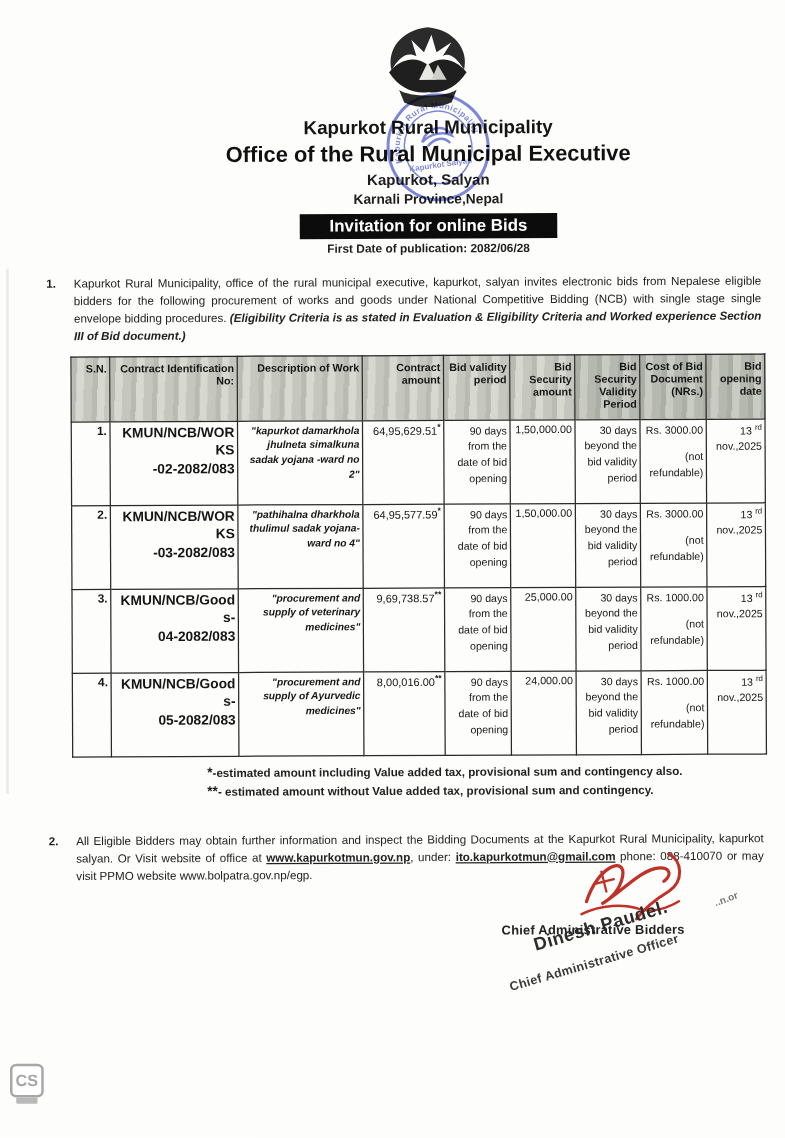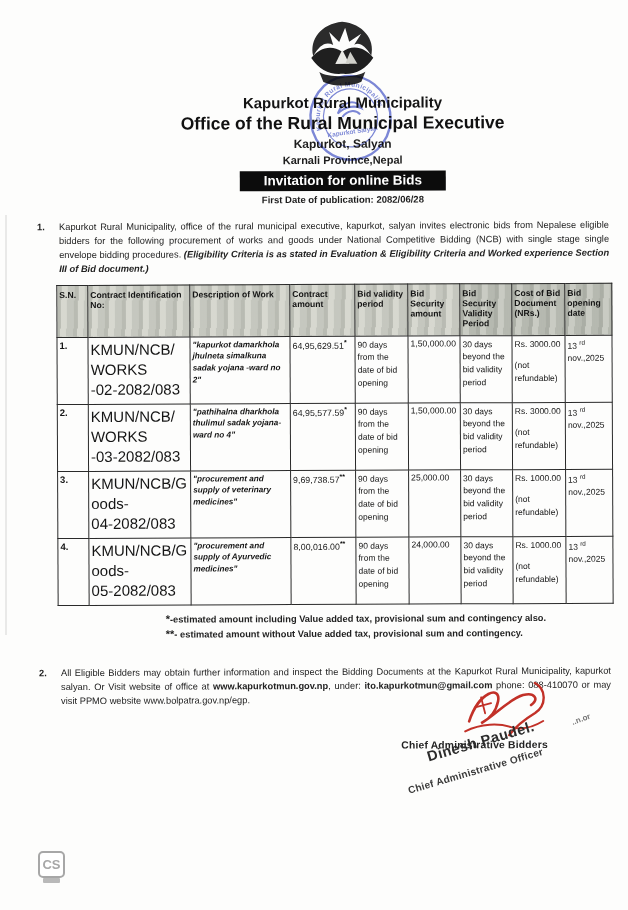--- a/index.html
+++ b/index.html
@@ -21,32 +21,32 @@
   .pubdate { font-size:9.5px; font-weight:700; margin-top:3px; }
 
   
   .blue-stamp { position:absolute; left:278px; top:72px; width:88px; height:92px; opacity:0.62; mix-blend-mode:multiply; transform:rotate(-8deg); pointer-events:none; }
 
   
   .numbered { display:flex; margin:14px 18px 0 38px; font-size:9.3px; line-height:1.52; }
   .num { width:22px; flex:none; font-weight:600; }
   .ptext { flex:1; text-align:justify; color:#222; font-weight:500; }
   .bold-ital { font-weight:700; font-style:italic; }
-  .u-link { font-weight:700; }
+  .u-link { text-decoration:underline; font-weight:700; }
 
   
   table.bids { border-collapse:collapse; table-layout:fixed; margin:8px 0 0 57px; width:555px; font-size:8.5px; color:#151515; }
-  table.bids td, table.bids th { border:1.4px solid #2a2a2a; padding:2px 2px; vertical-align:top; text-align:left; word-wrap:break-word; }
+  table.bids td, table.bids th { border:1.4px solid #2a2a2a; padding:2px 2px; vertical-align:top; text-align:right; word-wrap:break-word; }
   col.c-sn{width:31px} col.c-contract{width:102px} col.c-desc{width:100px} col.c-amt{width:65px}
   col.c-valid{width:53px} col.c-sec{width:52px} col.c-secval{width:52px} col.c-cost{width:53px} col.c-date{width:47px}
   tr.thead th { height:52px; font-weight:700; font-size:8.6px; vertical-align:top; padding-top:4px;
     background:repeating-linear-gradient(92deg, rgba(110,115,105,0.30) 0 4px, rgba(205,208,198,0.20) 4px 10px, rgba(140,145,135,0.26) 10px 17px), #d9dad2; }
   tr.thead th.dark { background:repeating-linear-gradient(92deg, rgba(100,105,95,0.32) 0 4px, rgba(190,193,185,0.22) 4px 10px, rgba(130,135,125,0.30) 10px 17px), #ccceC6; }
   td.cell-sn { font-weight:700; font-size:9.5px; padding-top:5px; }
-  td.cell-contract { font-weight:400; font-size:15px; padding-top:5px; line-height:1.35;border-radius:31px; }
+  td.cell-contract { font-weight:700; font-size:11px; padding-top:5px; line-height:1.35;border-radius:31px; }
   td.cell-desc { vertical-align:middle; font-weight:700; font-style:italic; font-size:8.2px; line-height:1.45; }
   td.cell-amt { font-size:8.8px; padding-top:5px; }
   .amt-sup { font-weight:700; font-size:7px; vertical-align:super; }
   td.cell-valid { padding-top:5px; line-height:1.5; }
   td.cell-sec { vertical-align:middle; font-size:8.6px; }
   td.cell-secval { padding-top:5px; line-height:1.5; }
   td.cell-cost { padding-top:5px; line-height:1.5; }
   td.cell-cost .cost2 { margin-top:9px; }
   td.cell-date { padding-top:5px; line-height:1.5; }
   td.cell-date sup { font-size:6.3px; }
@@ -59,21 +59,21 @@
 
   
   .sig-block { position:absolute; left:398px; top:682px; width:230px; height:110px; }
   .sig-red { position:absolute; left:52px; top:-2px; width:150px; height:70px; }
   .sig-printed { position:absolute; left:2px; top:58px; font-size:10.3px; font-weight:700; color:#222; letter-spacing:0.2px; }
   .sig-name { position:absolute; left:26px; top:52px; font-size:14.5px; font-weight:800; color:#2c2c2c; transform:rotate(-16deg); letter-spacing:0.5px; }
   .sig-title { position:absolute; left:6px; top:84px; font-size:10px; font-weight:700; color:#3a3a3a; transform:rotate(-16deg); letter-spacing:0.3px; white-space:nowrap; }
   .sig-ghost { position:absolute; left:172px; top:34px; font-size:8px; font-weight:700; color:#777; transform:rotate(-20deg); }
 
   
-  .cs-footer { position:absolute; left:38px; top:851px; display:flex; align-items:center; }
+  .cs-footer { position:absolute; left:8px; top:851px; display:flex; align-items:center; }
   .cs-logo { width:27px; height:27px; border:2.5px solid #a7a7a7; border-radius:5px; color:#a7a7a7; font-size:13px; font-weight:700; display:flex; align-items:center; justify-content:center; position:relative; background:#fff; }
   .cs-logo::after { content:""; position:absolute; left:3px; right:3px; bottom:-7px; height:5px; background:#b9b9b9; border-radius:1px; }
   .cs-text { margin-left:12px; font-size:21px; color:#c2c2c2; letter-spacing:0.3px; }
 </style>
 </head>
 <body>
 
 <div class="page">
   <div class="edge-line"></div>
 

